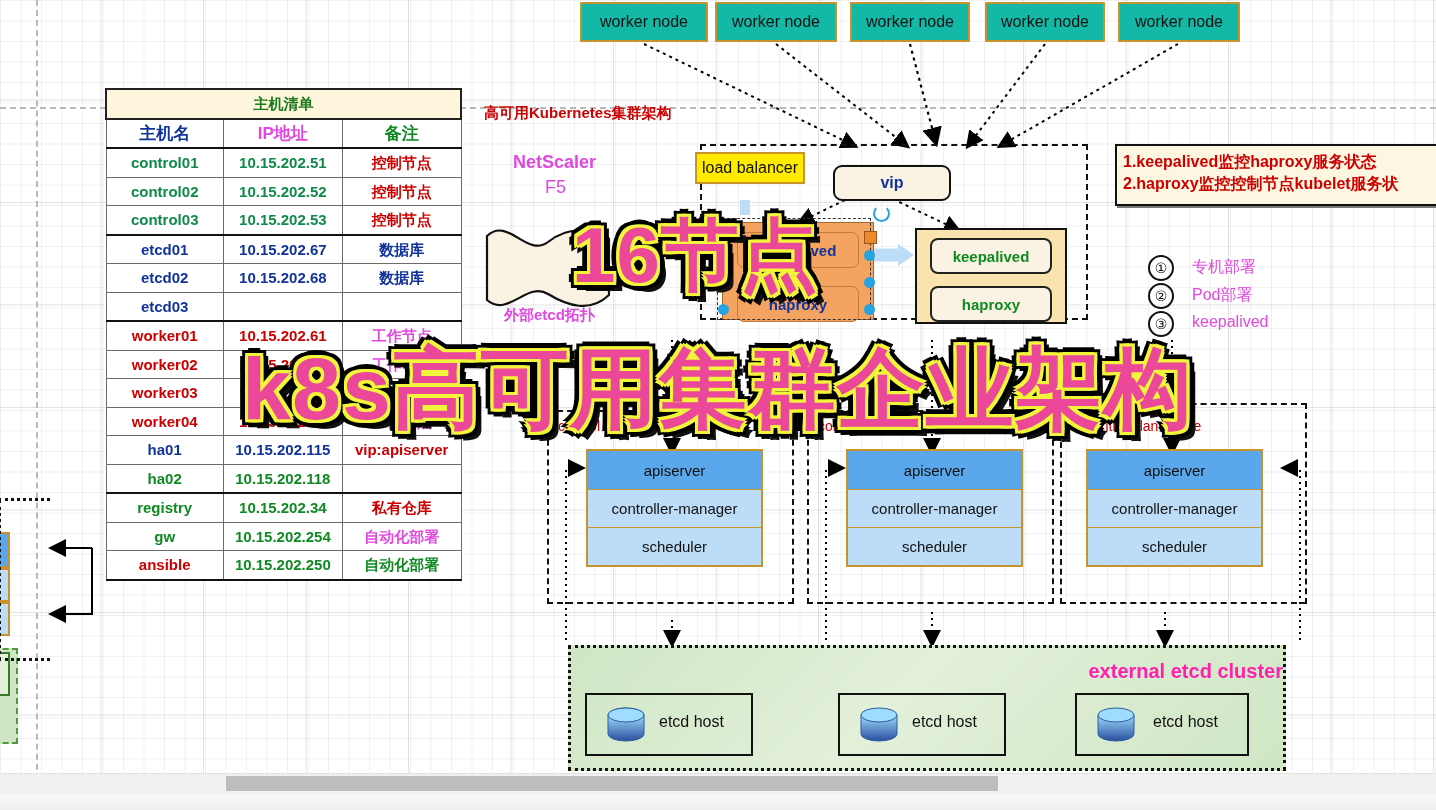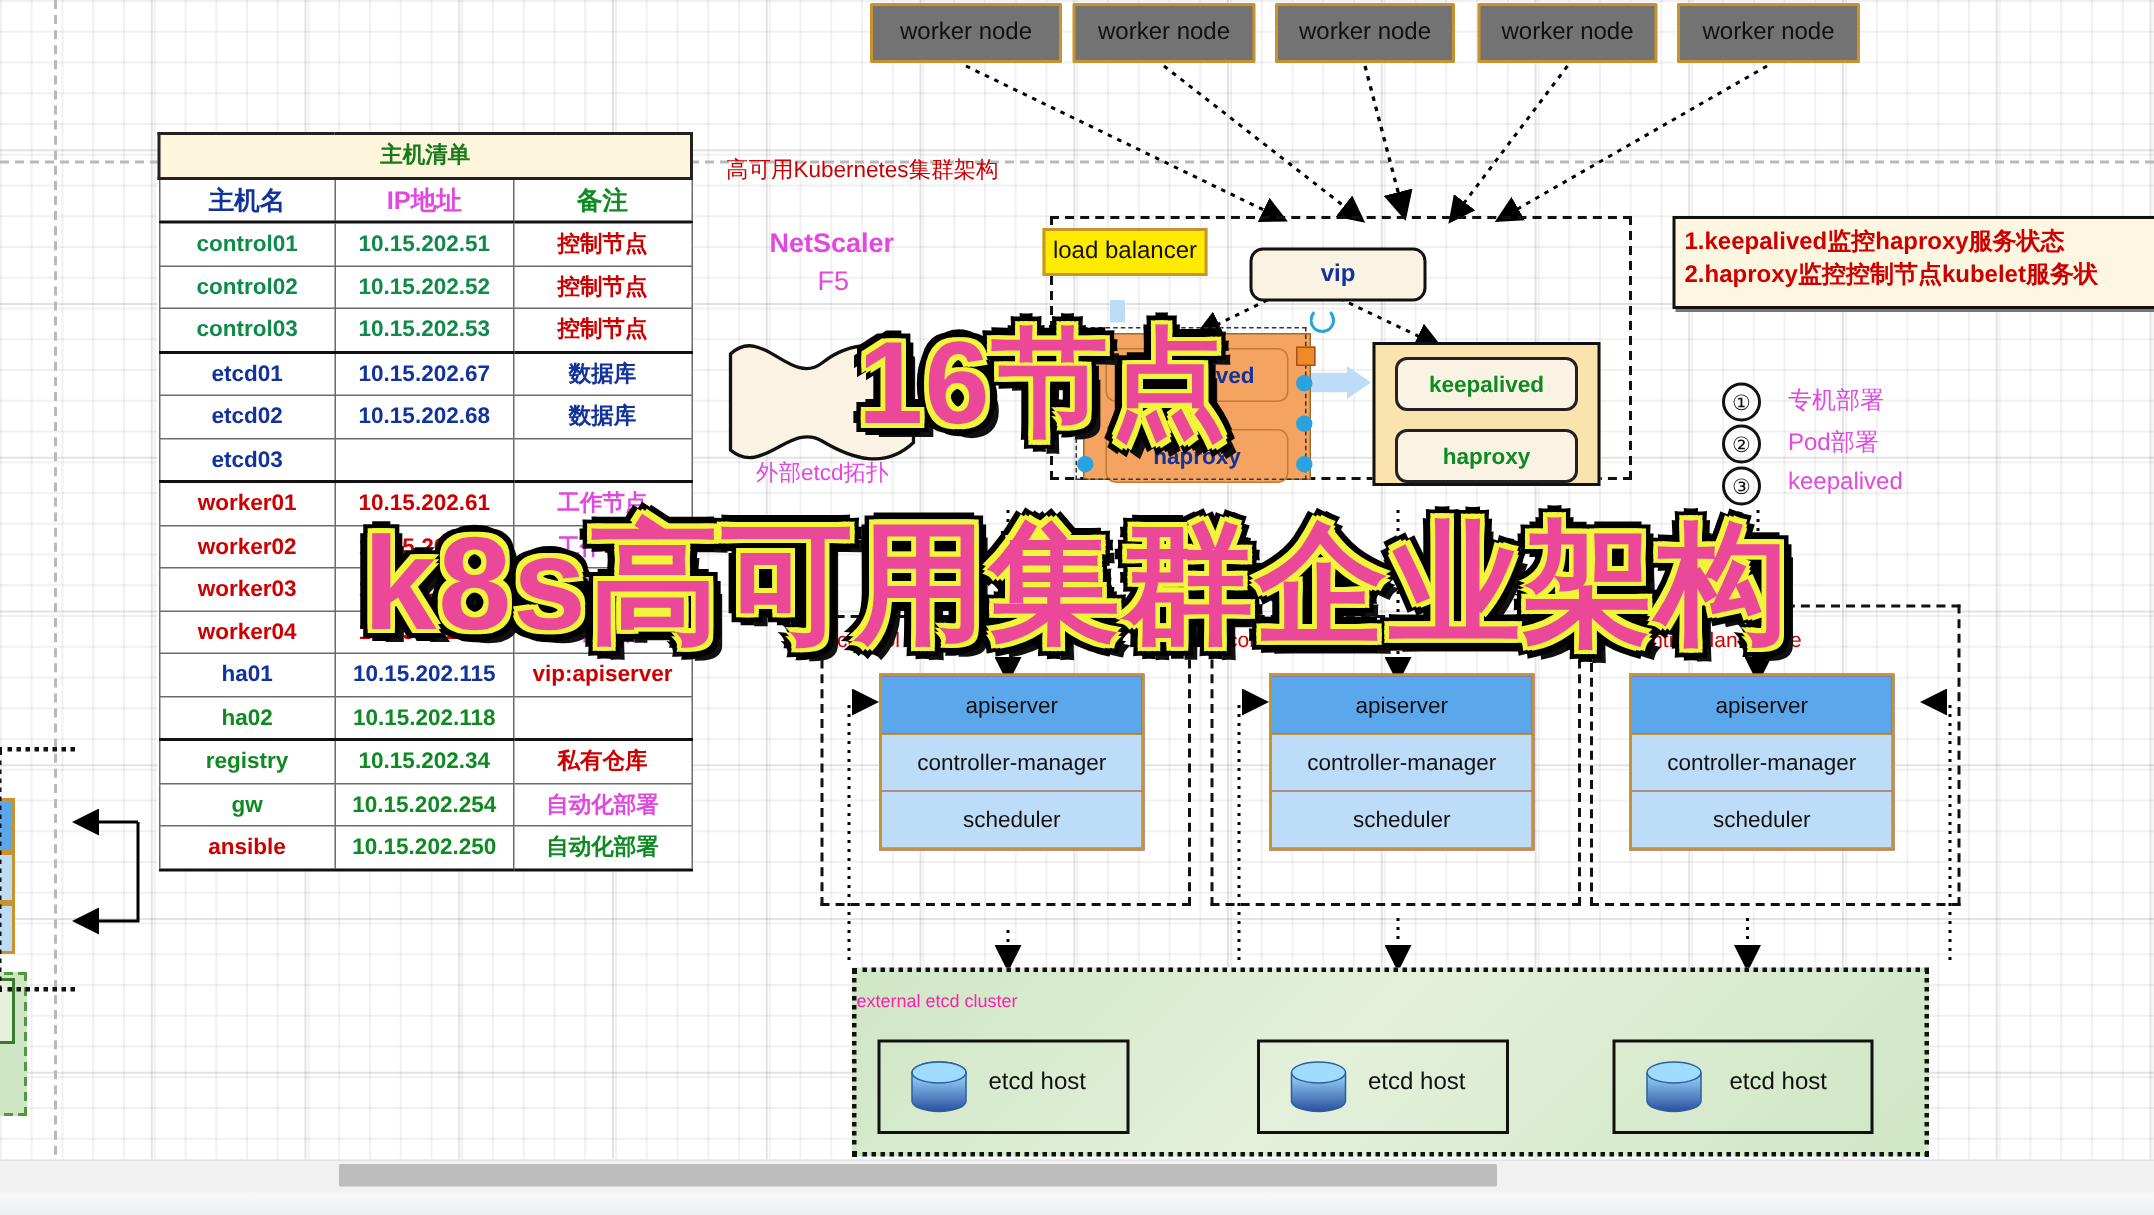--- a/index.html
+++ b/index.html
@@ -39,36 +39,36 @@
   #host-table .cap{background:#fdf6dd;color:#1a7a1a;font-size:15px;border:2px solid #222;}
   #host-table tr.hdr td{border-top:2px solid #111;border-bottom:2px solid #111;font-size:17px;}
   #host-table td.c0{width:119px;}
   #host-table td.c1{width:119px;}
   #host-table td.c2{width:119px;}
   #host-table tr.thickbot td{border-bottom:2.5px solid #111;}
   #host-table tr.thicktop td{border-top:2.5px solid #111;}
 
   
   .box{position:absolute;box-sizing:border-box;display:flex;align-items:center;justify-content:center;text-align:center;}
-  .wnode{background:#737373;border:2px solid #c8922c;font-size:16px;color:#111;border-radius:1px;}
+  .wnode{background:#14b8a6;border:2px solid #c8922c;font-size:16px;color:#111;border-radius:1px;}
   .lb{background:#ffeb00;border:2px solid #c8922c;font-size:16px;color:#111;}
   .vip{background:#faf3e3;border:2px solid #111;border-radius:9px;font-size:16px;font-weight:bold;color:#11339b;}
   .dashbox{border:2.5px dashed #111;background:transparent;}
   .haGrp{background:#fbe3ae;border:2px solid #111;}
   .haGrpSel{background:#f4a460;border:1.5px solid #a06a2c;}
   .pill{background:#faf3e3;border:2px solid #222;border-radius:8px;font-size:15px;font-weight:bold;color:#0f8a22;}
   .pillSel{background:#f4a460;border:1.5px solid #c07b34;border-radius:7px;font-size:15px;font-weight:bold;color:#11339b;}
   .cpBox{border:2px solid #c8922c;background:#6d28d9;}
   .cpRow{position:absolute;left:0;right:0;display:flex;align-items:center;justify-content:center;font-size:15px;color:#111;}
   .cpApi{background:#5ba7eb;}
   .cpOther{background:#bcdcf7;}
   .cpSep{position:absolute;left:0;right:0;height:0;border-top:1.5px solid #c8922c;}
   .etcdWrap{background:linear-gradient(135deg,#cfe6c4,#e3f0da 45%,#cfe6c4);border:3px dotted #111;}
   .etcdHost{background:transparent;border:2.5px solid #111;}
-  .lbl{position:absolute;white-space:nowrap;font-weight:normal;}
+  .lbl{position:absolute;white-space:nowrap;font-weight:bold;}
   .lblRed{color:#cc0000;}
   .lblMag{color:#e048e0;}
 
   
   .handle{position:absolute;width:11px;height:11px;border-radius:50%;background:#29a3e0;}
   .handleOr{position:absolute;width:11px;height:11px;background:#ef8a2b;border:1px solid #a0531b;}
   .rotate{position:absolute;width:13px;height:13px;border:2px solid #29a3e0;border-radius:50%;border-top-color:transparent;}
 
   svg.ov{position:absolute;left:0;top:0;width:1436px;height:810px;pointer-events:none;overflow:visible;}
 
@@ -340,21 +340,21 @@
     <div class="cpRow cpOther" style="top:39px;height:37px;">
         <span>controller-manager</span>
       </div>
     <div class="cpSep" style="top:76px;"></div>
     <div class="cpRow cpOther" style="top:77px;height:37px;">
         <span>scheduler</span>
       </div>
   </div>
 
   <div class="etcdWrap" style="position:absolute;left:568px;top:645px;width:712px;height:120px;">
-    <div style="position:absolute;left:0;right:0;top:12px;text-align:left;font-size:12px;font-weight:normal;color:#ff1fb0;">external etcd cluster</div>
+    <div style="position:absolute;left:0;right:0;top:12px;text-align:right;font-size:20px;font-weight:bold;color:#ff1fb0;">external etcd cluster</div>
   </div>
 
   <div class="etcdHost" style="position:absolute;left:585px;top:693px;width:164px;height:59px;">
     <svg style="position:absolute;left:18px;top:12px;width:42px;height:36px;" viewBox="0 0 42 36">
       <ellipse cx="21" cy="8" rx="18" ry="7" fill="#8ad4ff" stroke="#2a5fa0" stroke-width="1"></ellipse>
       <path d="M3,8 L3,27 A18,7 0 0 0 39,27 L39,8" fill="url(#dbg1)" stroke="#2a5fa0" stroke-width="1"></path>
       <defs>
           <linearGradient id="dbg1" x1="0" y1="0" x2="0" y2="1">
             <stop offset="0" stop-color="#9ddcff"></stop>
             <stop offset="1" stop-color="#2b4e9e"></stop>

